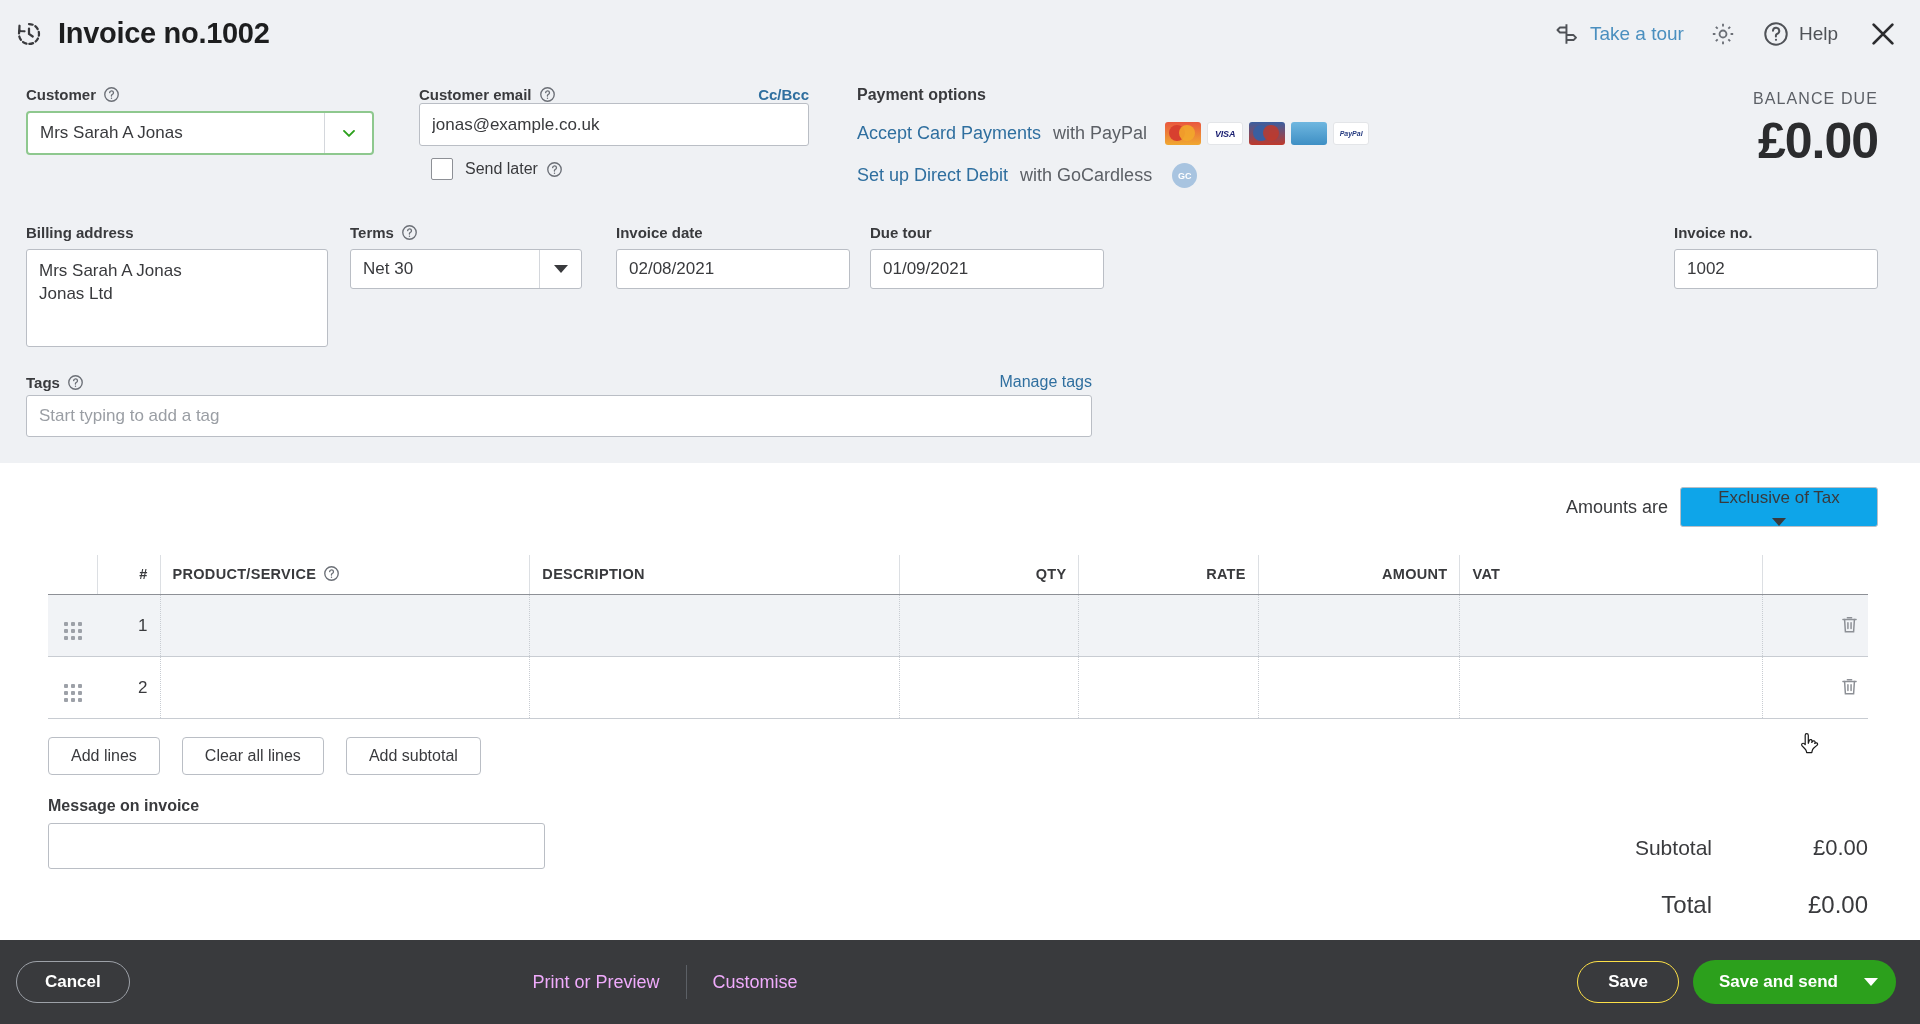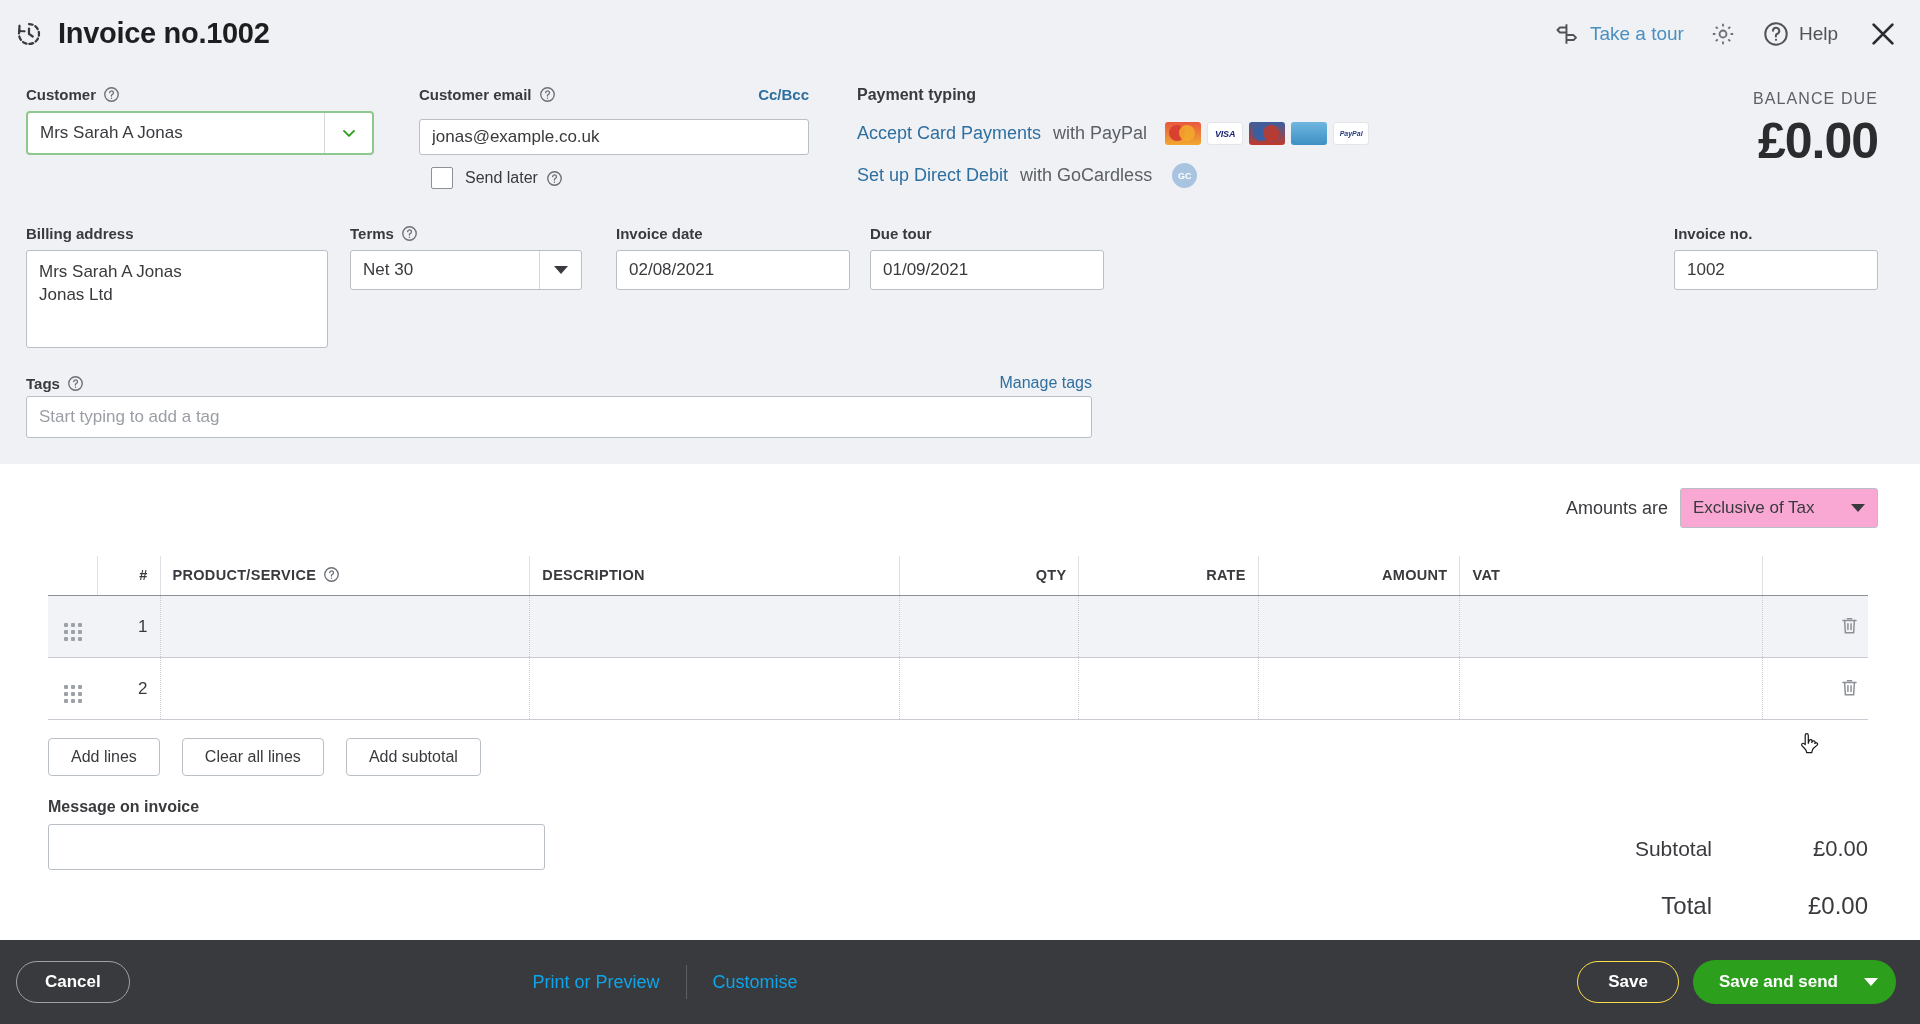--- a/index.html
+++ b/index.html
@@ -55,21 +55,21 @@
   .cust-val { flex: 1; display: flex; align-items: center; padding: 0 12px; font-size: 17px; color: #393a3d; }
   .cust-arrow {
     width: 48px; display: flex; align-items: center; justify-content: center;
     border-left: 1px solid #d4d7dc; cursor: pointer;
   }
   .cust-arrow svg { width: 20px; height: 20px; color: #2ca01c; }
 
   .fld-email { width: 390px; margin-left: 45px; position: relative; }
   .email-hdr { display: flex; align-items: center; }
   .ccbcc { margin-left: auto; color: #2f6f9f; font-size: 15px; font-weight: bold; cursor: pointer; }
-  .email-inp { margin-top: 16px; height: 36px; }
+  .email-inp { margin-top: 0; height: 43px; }
   .sendlater { margin-top: 12px; display: flex; align-items: center; gap: 12px; padding-left: 12px; }
   .chk { width: 22px; height: 22px; border: 1px solid #8d9096; background: #fff; border-radius: 2px; cursor: pointer; }
   .sendlater-lbl { font-size: 16px; color: #393a3d; display: flex; align-items: center; gap: 8px; }
 
   .fld-payment { margin-left: 48px; width: 600px; }
   .pay-title { font-size: 16px; font-weight: bold; color: #393a3d; }
   .pay-row { margin-top: 18px; display: flex; align-items: center; gap: 12px; }
   .pay-link { color: #2f6f9f; font-size: 18px; cursor: pointer; }
   .pay-with { color: #5c6066; font-size: 18px; }
   .cardlogos { display: flex; align-items: center; gap: 6px; margin-left: 6px; }
@@ -124,21 +124,21 @@
   .tags-hdr { display: flex; align-items: center; }
   .manage-tags { margin-left: auto; color: #2f6f9f; font-size: 16px; cursor: pointer; }
   .tags-inp { margin-top: 4px; height: 42px; font-size: 17px; }
 
   
   .table-area { background: #fff; flex: 1 1 auto; position: relative; padding: 0 0 0 0; }
   .amounts-row { display: flex; align-items: center; justify-content: flex-end; padding: 24px 42px 0 0; gap: 12px; }
   .amounts-lbl { font-size: 18px; color: #393a3d; }
   .amounts-sel {
     width: 198px; height: 40px; border: 1px solid #babec5; border-radius: 3px;
-    background: #f9a8d4; display: flex; align-items: center; padding: 0 12px; cursor: pointer;
+    background: #0ea5e9; display: flex; align-items: center; padding: 0 12px; cursor: pointer; flex-direction: column;
   }
   .amounts-val { font-size: 17px; color: #393a3d; flex: 1; }
 
   .lt { margin: 28px 0 0 0; padding: 0 52px 0 48px; }
   .lt-table { width: 100%; border-collapse: collapse; table-layout: fixed; }
   .lt-table th {
     font-size: 14.5px; font-weight: bold; color: #393a3d; letter-spacing: 0.3px;
     padding: 10px 12px 12px 12px; text-align: left; vertical-align: bottom;
     border-bottom: 1px solid #8d9096; border-right: 1px solid #dcdfe3;
   }
@@ -182,21 +182,21 @@
   .footer {
     position: absolute; bottom: 0; left: 0; right: 0; height: 84px;
     background: #393a3d; display: flex; align-items: center; padding: 0 24px 0 16px;
   }
   .btn-cancel {
     height: 42px; padding: 0 28px; border: 1px solid #9da1a8; border-radius: 21px;
     background: transparent; color: #fff; font-size: 17px; font-weight: bold; cursor: pointer;
     font-family: "Liberation Sans", sans-serif;
   }
   .foot-center { margin: 0 auto; display: flex; align-items: center; gap: 0; }
-  .foot-link { color: #0ea5e9; font-size: 18px; padding: 0 26px; cursor: pointer; }
+  .foot-link { color: #f0abfc; font-size: 18px; padding: 0 26px; cursor: pointer; }
   .foot-div { width: 1px; height: 34px; background: #5c6066; }
   .foot-right { margin-left: auto; display: flex; align-items: center; gap: 14px; }
   .btn-save {
     height: 42px; padding: 0 30px; border: 1px solid #fde047; border-radius: 21px;
     background: transparent; color: #fff; font-size: 17px; font-weight: bold; cursor: pointer;
     font-family: "Liberation Sans", sans-serif;
   }
   .btn-saveandsend {
     height: 44px; padding: 0 18px 0 26px; border: none; border-radius: 22px;
     background: #2ca01c; color: #fff; font-size: 17px; font-weight: bold; cursor: pointer;
@@ -306,21 +306,21 @@
                 <circle cx="12" cy="12" r="9.5"></circle>
                 <path d="M9.4 9.3a2.7 2.7 0 1 1 3.4 2.8c-.7.3-.9.9-.9 1.6v.4" stroke-linecap="round"></path>
                 <circle cx="12" cy="17.2" r="1" fill="currentColor" stroke="none"></circle>
               </svg>
             </span>
           </span>
         </div>
       </div>
 
       <div class="fld-payment">
-        <div class="pay-title">Payment typing</div>
+        <div class="pay-title">Payment options</div>
         <div class="pay-row">
           <span class="pay-link">Accept Card Payments</span>
           <span class="pay-with">with PayPal</span>
           <span class="cardlogos">
             <span class="cardlogo cl-mc">
               <span class="mc-circles">
                   <i></i>
                   <i></i>
                 </span>
             </span>

